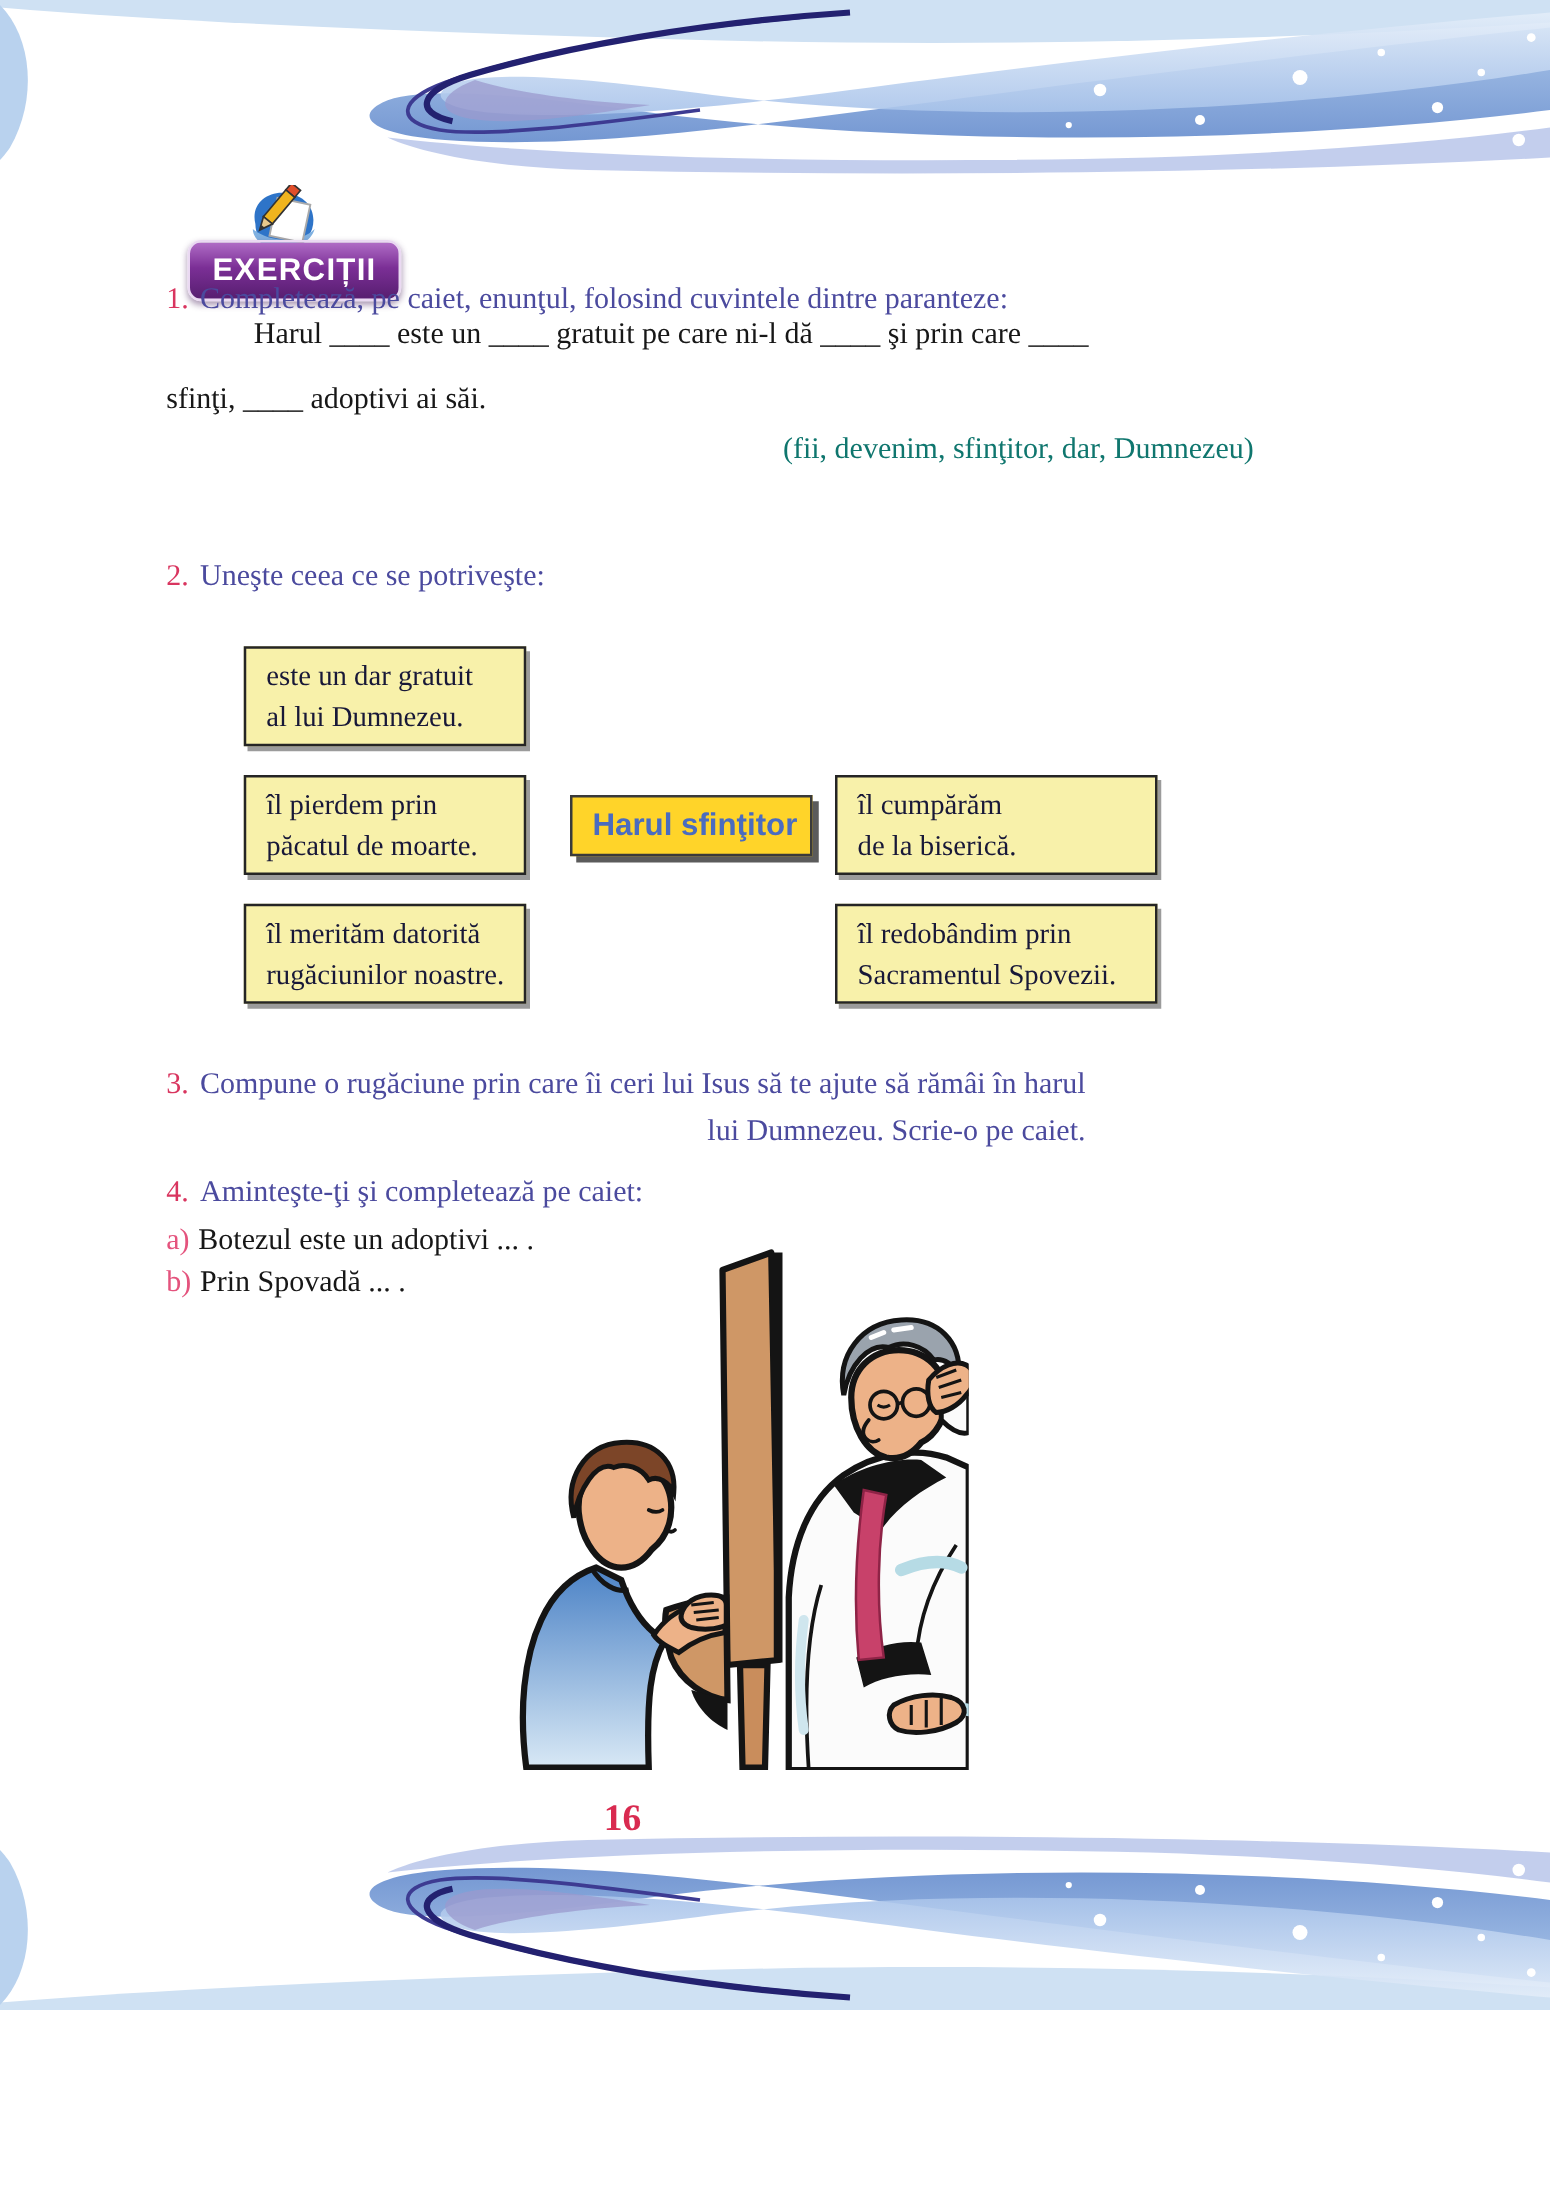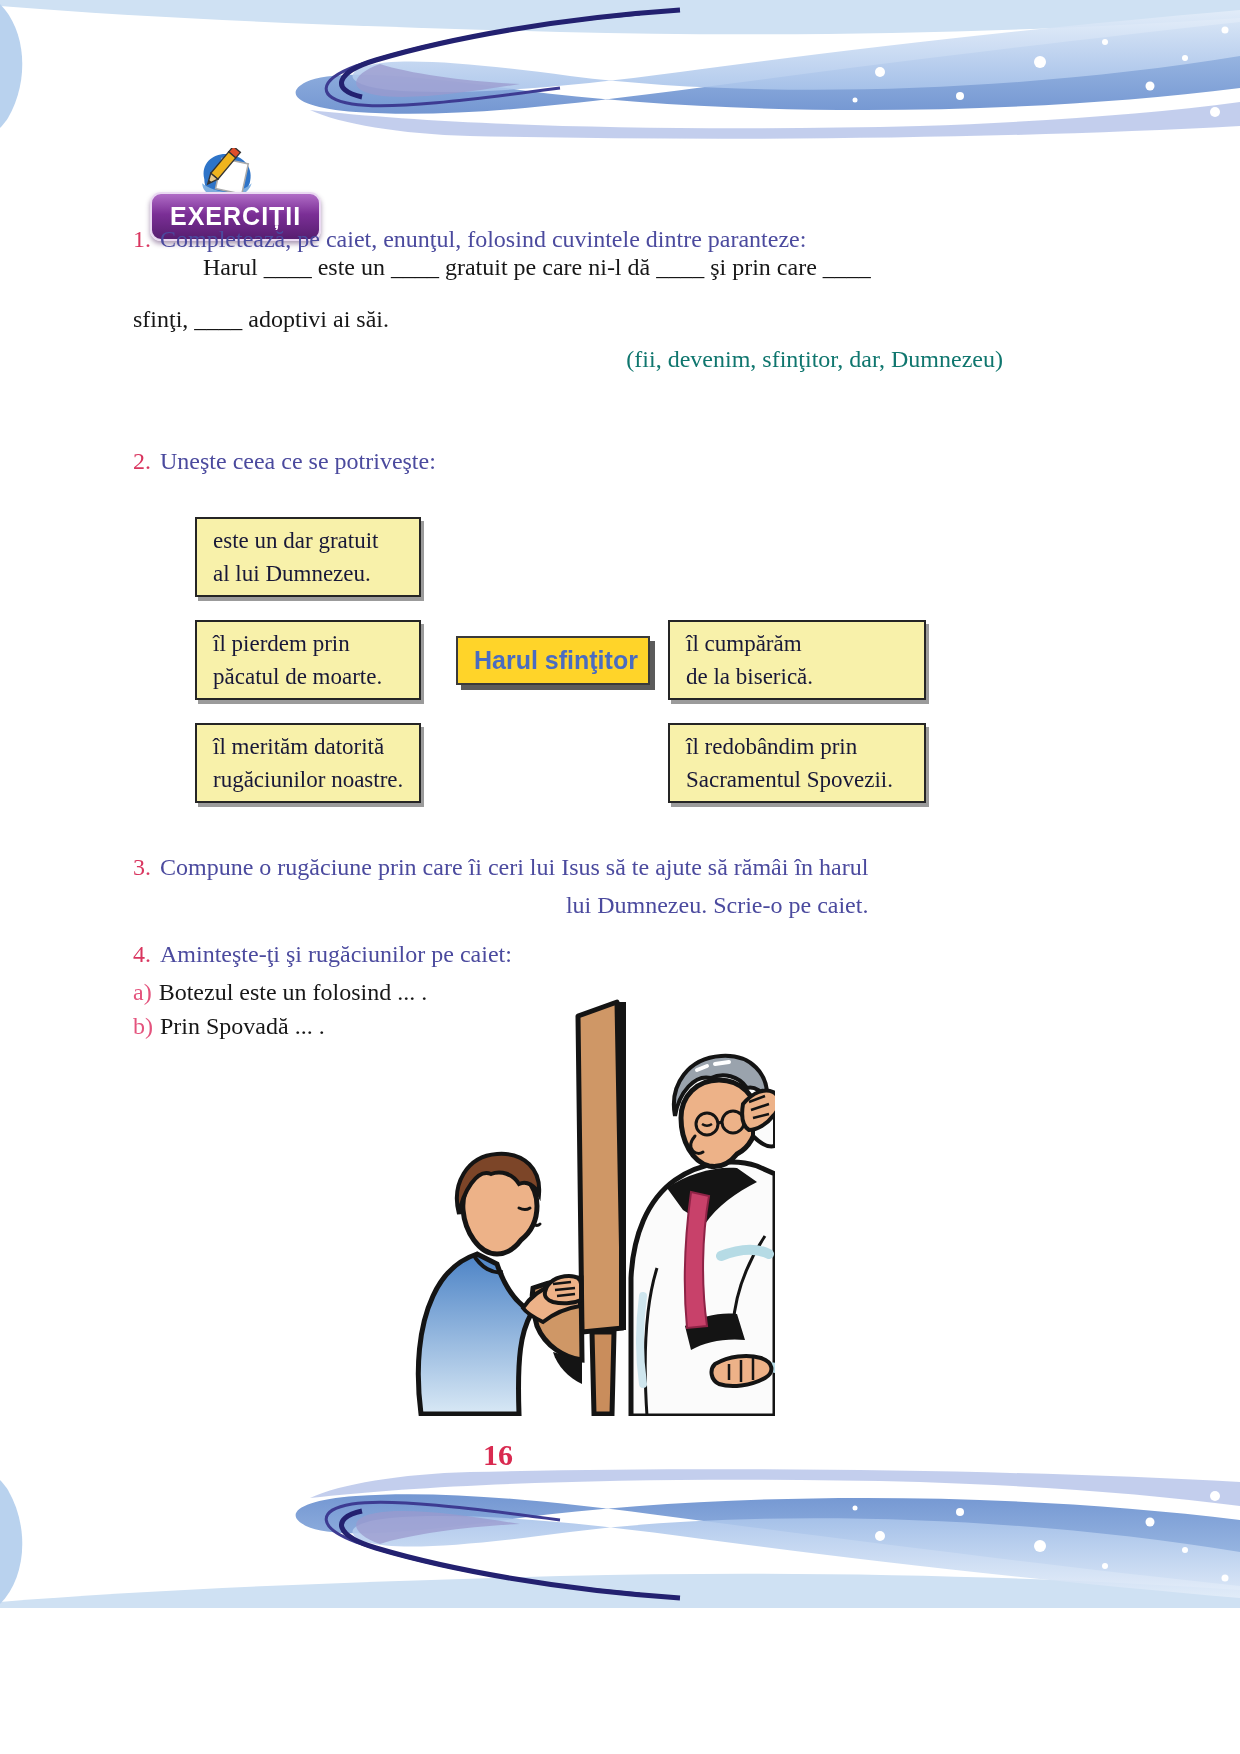--- a/index.html
+++ b/index.html
@@ -154,24 +154,24 @@
   </div>
 
   <div id="center-box">Harul sfinţitor</div>
 
   <div class="exh" id="h3">
     <span class="num">3.</span><span>Compune o rugăciune prin care îi ceri lui Isus să te ajute să rămâi în harul</span><br>
     <span>lui Dumnezeu. Scrie-o pe caiet.</span>
   </div>
 
   <div class="exh" id="h4">
-    <span class="num">4.</span><span>Aminteşte-ţi şi rugăciunilor pe caiet:</span>
+    <span class="num">4.</span><span>Aminteşte-ţi şi completează pe caiet:</span>
   </div>
   <div class="item-line" id="ia">
-    <span class="letter">a)</span><span>Botezul este un folosind ... .</span>
+    <span class="letter">a)</span><span>Botezul este un adoptivi ... .</span>
   </div>
   <div class="item-line" id="ib">
     <span class="letter">b)</span><span>Prin Spovadă ... .</span>
   </div>
 
   <svg id="illus" viewBox="0 0 390 420">
 
     <g>
       <path d="M193,20 L232,6 L238,332 L197,336 Z" fill="#cf9766" stroke="#141414" stroke-width="5" stroke-linejoin="round"></path>
       <rect x="234" y="6" width="7" height="328" fill="#141414"></rect>

